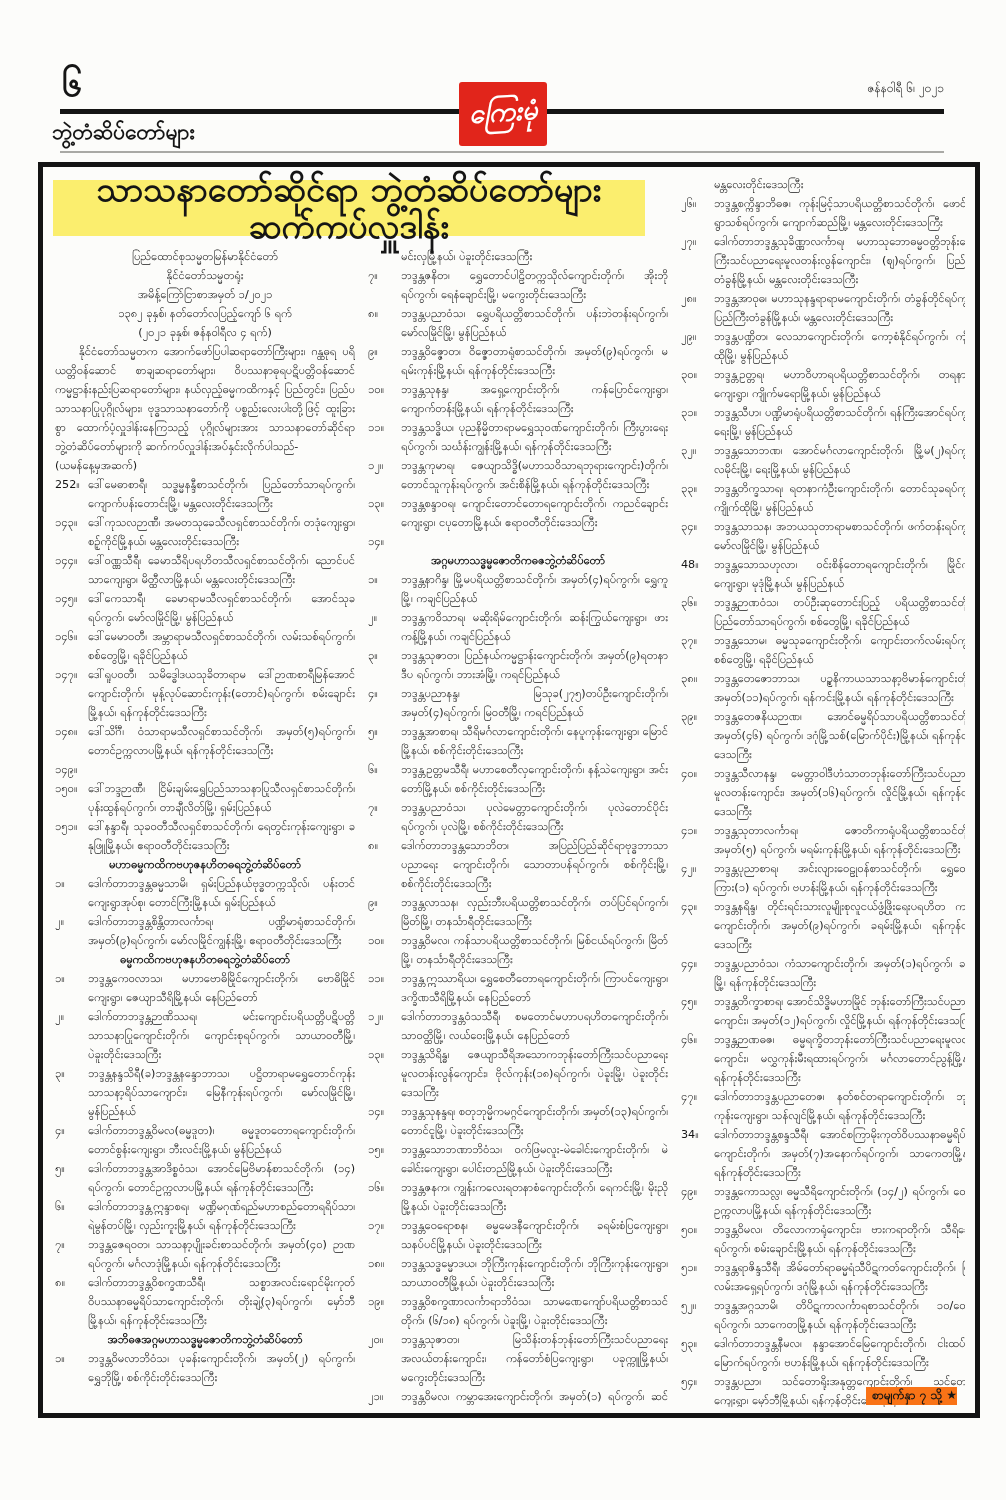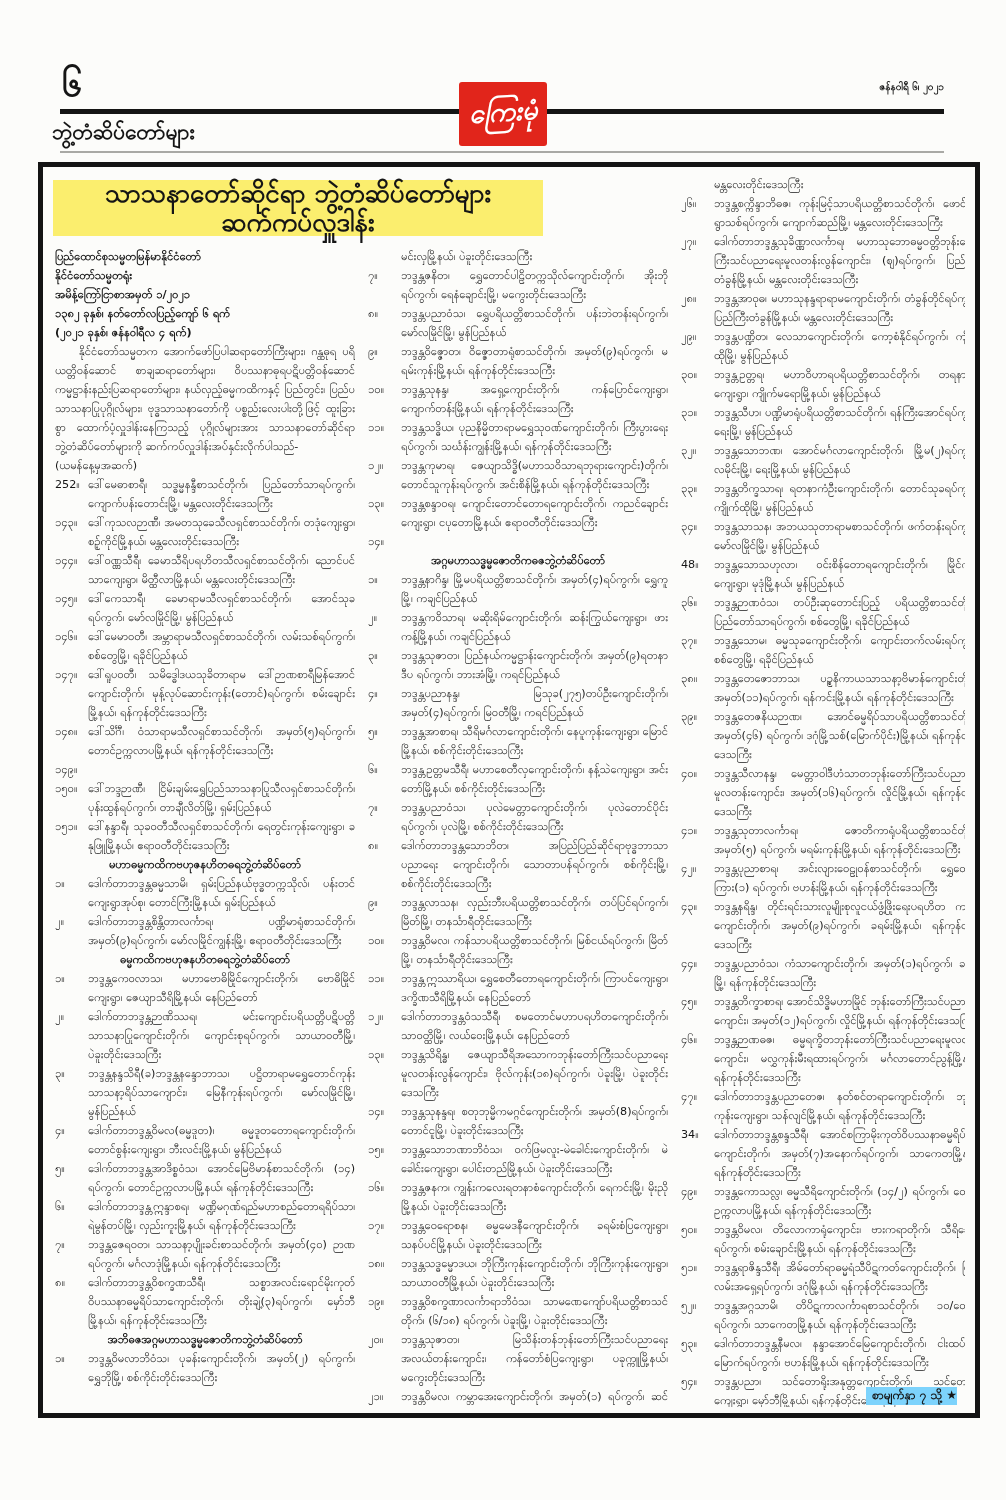--- a/index.html
+++ b/index.html
@@ -1,50 +1,50 @@
 <!DOCTYPE html>
 <html><head>
 <meta charset="utf-8">
 <style>
   html,body{margin:0;padding:0;background:#e8e8e4;}
   .page{position:relative;width:1006px;height:1500px;background:#fcfcfa;margin:0 auto;
         font-family:"DejaVu Sans",sans-serif;color:#151515;overflow:hidden;}
 
   
   .page-number{position:absolute;left:62px;top:66px;font-size:36px;font-weight:bold;line-height:1;}
-  .issue-date{position:absolute;right:62px;top:80px;font-size:10px;font-weight:bold;text-align:center;}
+  .issue-date{position:absolute;right:62px;top:80px;font-size:12px;font-weight:normal;text-align:center;}
   .rule-thick{position:absolute;left:60px;top:109px;width:884px;height:5px;background:#141414;}
   .masthead{position:absolute;left:459px;top:82px;width:88px;height:64px;background:#e1251b;
             display:flex;align-items:center;justify-content:center;z-index:3;border-radius:3px;}
   .masthead span{color:#ffffff;font-size:27px;font-weight:bold;font-style:italic;
                  font-family:"DejaVu Serif",serif;transform:rotate(-4deg);}
   .section-label{position:absolute;left:52px;top:118px;font-size:21px;font-weight:bold;}
   .rule-thin{position:absolute;left:60px;top:151px;width:884px;height:2px;background:#a9a9a5;}
 
   
   .frame{position:absolute;left:38px;top:162px;width:942px;height:1256px;
          border:5px solid #141414;box-sizing:border-box;background:#fcfcfa;}
-  .title-box{position:absolute;left:10px;top:13px;width:490px;height:56px;background:#fbee6e;
+  .title-box{position:absolute;left:10px;top:13px;width:592px;height:56px;background:#fbee6e;
              display:flex;align-items:center;justify-content:center;text-align:center;
-             font-size:26px;font-weight:bold;line-height:1.1;z-index:2;padding:0 8px;box-sizing:border-box;}
+             font-size:34px;font-weight:bold;line-height:1.1;z-index:2;padding:0 8px;box-sizing:border-box;}
   .cols{position:absolute;left:12px;top:8px;right:10px;bottom:6px;display:flex;gap:13px;overflow:hidden;}
   .col{width:300px;flex:none;overflow:hidden;font-size:11.2px;line-height:19px;}
   .col-pad{padding-top:72px;}
 
-  .centerline{font-weight:bold;}
+  .centerline{text-align:center;font-weight:normal;}
   .paragraph{text-align:justify;text-indent:24px;}
   .note{font-weight:normal;}
   .subhead{text-align:center;font-weight:bold;}
   .item{display:flex;}
   .item .num{width:33px;flex:none;}
   .item .txt{flex:1;text-align:justify;}
   .cont .txt{margin-left:33px;text-align:justify;}
 
   .page-footer{position:absolute;right:18px;bottom:8px;font-size:12px;font-weight:bold;
-               background:#7dd3fc;padding-left:6px;z-index:2;}
+               background:#f97316;padding-left:6px;z-index:2;}
 </style>
 </head>
 <body>
 
 <div class="page">
 
   <div class="page-number">၆</div>
   <div class="issue-date">ဇန်နဝါရီ ၆၊ ၂၀၂၁</div>
   <div class="rule-thick"></div>
   <div class="masthead">
@@ -232,21 +232,21 @@
           <div class="item">
             <span class="num">၁၂။</span>
             <span class="txt">ဒေါက်တာဘဒ္ဒန္တဝံသသီရီ၊ စမတောင်မဟာပရဟိတကျောင်းတိုက်၊ သာဝတ္ထိမြို့၊ လယ်ဝေးမြို့နယ်၊ နေပြည်တော်</span>
           </div>
           <div class="item">
             <span class="num">၁၃။</span>
             <span class="txt">ဘဒ္ဒန္တသိရိန္ဓ၊ ဇေယျာသီရိအသောကဘုန်းတော်ကြီးသင်ပညာရေးမူလတန်းလွန်ကျောင်း၊ ဗိုလ်ကုန်း(၁၈)ရပ်ကွက်၊ ပဲခူးမြို့၊ ပဲခူးတိုင်းဒေသကြီး</span>
           </div>
           <div class="item">
             <span class="num">၁၄။</span>
-            <span class="txt">ဘဒ္ဒန္တသုနန္ဒရ၊ စတုဘုမ္မိကမဂ္ဂင်ကျောင်းတိုက်၊ အမှတ်(8)ရပ်ကွက်၊ တောင်ငူမြို့၊ ပဲခူးတိုင်းဒေသကြီး</span>
+            <span class="txt">ဘဒ္ဒန္တသုနန္ဒရ၊ စတုဘုမ္မိကမဂ္ဂင်ကျောင်းတိုက်၊ အမှတ်(၁၃)ရပ်ကွက်၊ တောင်ငူမြို့၊ ပဲခူးတိုင်းဒေသကြီး</span>
           </div>
           <div class="item">
             <span class="num">၁၅။</span>
             <span class="txt">ဘဒ္ဒန္တသောဘဏာဘိဝံသ၊ ဝက်ဖြမလူး-မဲခေါင်းကျောင်းတိုက်၊ မဲခေါင်းကျေးရွာ၊ ပေါင်းတည်မြို့နယ်၊ ပဲခူးတိုင်းဒေသကြီး</span>
           </div>
           <div class="item">
             <span class="num">၁၆။</span>
             <span class="txt">ဘဒ္ဒန္တဇနက၊ ကျွန်းကလေးရတနာစံကျောင်းတိုက်၊ ရေကင်းမြို့၊ မိုးညိုမြို့နယ်၊ ပဲခူးတိုင်းဒေသကြီး</span>
           </div>
           <div class="item">

